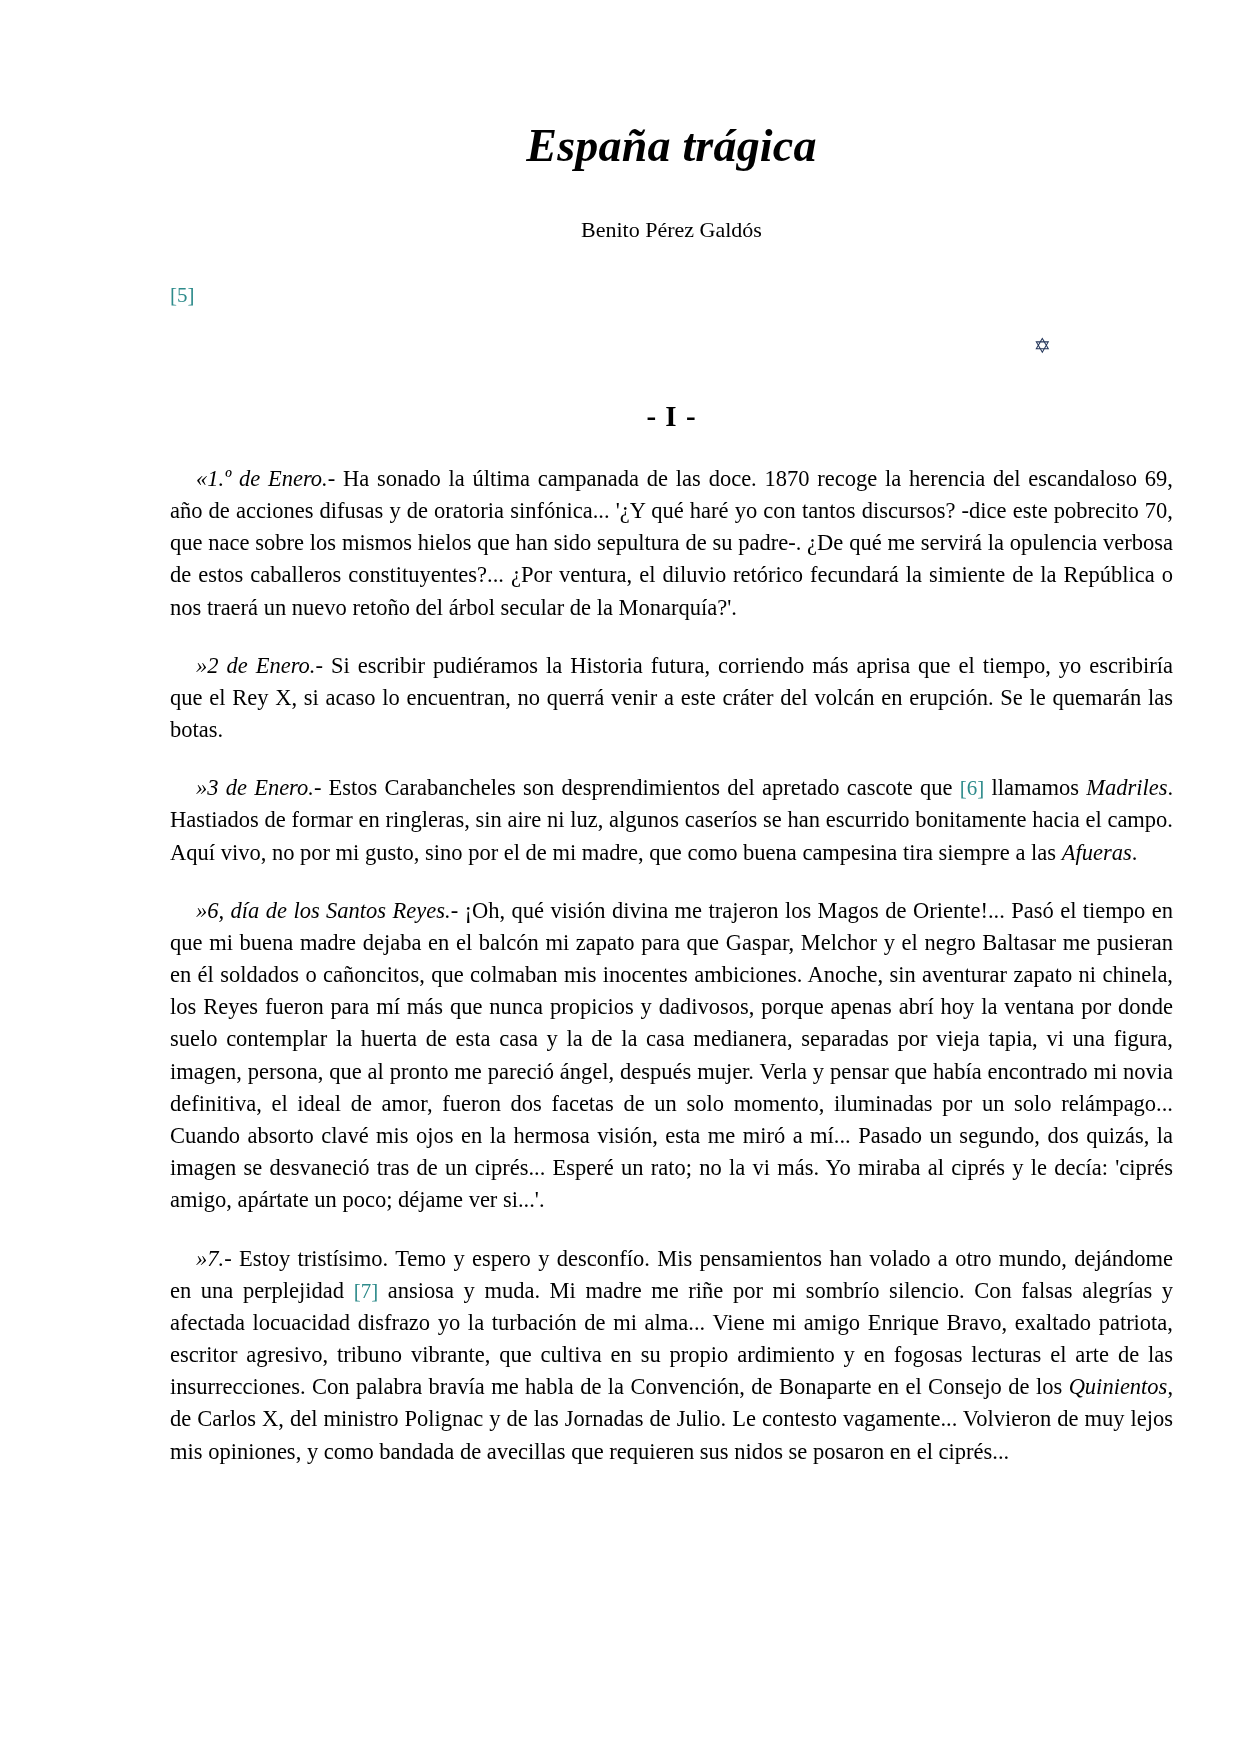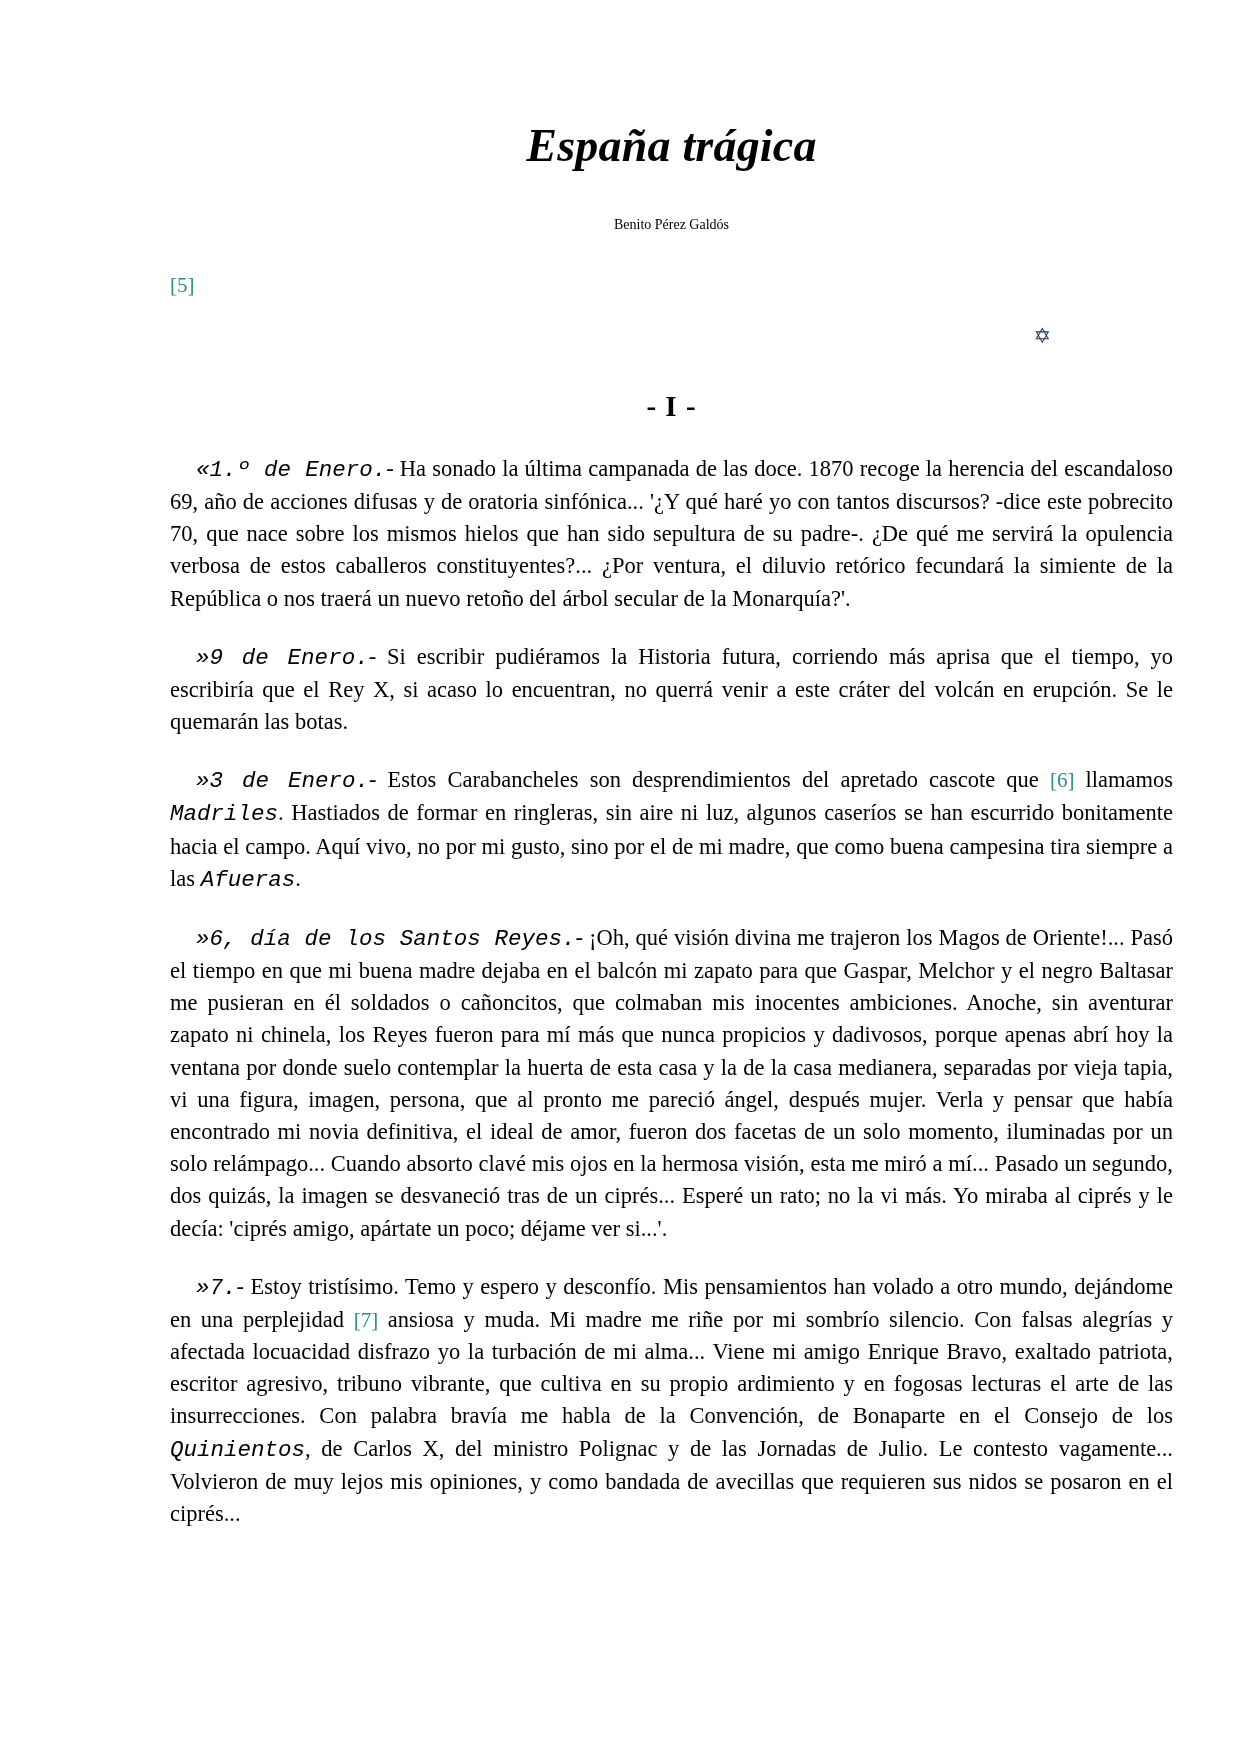--- a/index.html
+++ b/index.html
@@ -26,21 +26,21 @@
     text-align: center;
     font-style: italic;
     font-weight: bold;
     font-size: 46px;
     line-height: 1.15;
     margin: 0 0 0 0;
     letter-spacing: 0.2px;
   }
   .doc-author {
     text-align: center;
-    font-size: 14px;
+    font-size: 22px;
     font-weight: normal;
     font-style: normal;
     margin: 44px 0 0 0;
   }
   .pagemark {
     color: #2e8b8b;
     font-size: 21px;
     font-style: normal;
     font-weight: normal;
   }
@@ -80,21 +80,20 @@
     text-justify: inter-word;
     margin: 26px 0 0 0;
     text-indent: 26px;
     hyphens: none;
   }
   p.para:first-of-type {
     margin-top: 30px;
   }
   .it {
     font-style: italic;
-    font-family: Liberation Mono, monospace;
   }
 </style>
 </head>
 <body>
 
 <div class="page">
 
   <h1 class="doc-title">España trágica</h1>
 
   <div class="doc-author">Benito Pérez Galdós</div>
@@ -109,21 +108,21 @@
 
   <h2 class="section-heading">- I -</h2>
 
   <div class="body-text">
 
     <p class="para">
       <span class="it">«1.º de Enero.</span><span>- Ha sonado la última campanada de las doce. 1870 recoge la herencia del escandaloso 69, año de acciones difusas y de oratoria sinfónica... '¿Y qué haré yo con tantos discursos? -dice este pobrecito 70, que nace sobre los mismos hielos que han sido sepultura de su padre-. ¿De qué me servirá la opulencia verbosa de estos caballeros constituyentes?... ¿Por ventura, el diluvio retórico fecundará la simiente de la República o nos traerá un nuevo retoño del árbol secular de la Monarquía?'.</span>
     </p>
 
     <p class="para">
-      <span class="it">»9 de Enero.</span><span>- Si escribir pudiéramos la Historia futura, corriendo más aprisa que el tiempo, yo escribiría que el Rey X, si acaso lo encuentran, no querrá venir a este cráter del volcán en erupción. Se le quemarán las botas.</span>
+      <span class="it">»2 de Enero.</span><span>- Si escribir pudiéramos la Historia futura, corriendo más aprisa que el tiempo, yo escribiría que el Rey X, si acaso lo encuentran, no querrá venir a este cráter del volcán en erupción. Se le quemarán las botas.</span>
     </p>
 
     <p class="para">
       <span class="it">»3 de Enero.</span><span>- Estos Carabancheles son desprendimientos del apretado cascote que </span><span class="pagemark">[6]</span><span> llamamos </span><span class="it">Madriles</span><span>. Hastiados de formar en ringleras, sin aire ni luz, algunos caseríos se han escurrido bonitamente hacia el campo. Aquí vivo, no por mi gusto, sino por el de mi madre, que como buena campesina tira siempre a las </span><span class="it">Afueras</span><span>.</span>
     </p>
 
     <p class="para">
       <span class="it">»6, día de los Santos Reyes.</span><span>- ¡Oh, qué visión divina me trajeron los Magos de Oriente!... Pasó el tiempo en que mi buena madre dejaba en el balcón mi zapato para que Gaspar, Melchor y el negro Baltasar me pusieran en él soldados o cañoncitos, que colmaban mis inocentes ambiciones. Anoche, sin aventurar zapato ni chinela, los Reyes fueron para mí más que nunca propicios y dadivosos, porque apenas abrí hoy la ventana por donde suelo contemplar la huerta de esta casa y la de la casa medianera, separadas por vieja tapia, vi una figura, imagen, persona, que al pronto me pareció ángel, después mujer. Verla y pensar que había encontrado mi novia definitiva, el ideal de amor, fueron dos facetas de un solo momento, iluminadas por un solo relámpago... Cuando absorto clavé mis ojos en la hermosa visión, esta me miró a mí... Pasado un segundo, dos quizás, la imagen se desvaneció tras de un ciprés... Esperé un rato; no la vi más. Yo miraba al ciprés y le decía: 'ciprés amigo, apártate un poco; déjame ver si...'.</span>
     </p>
 

